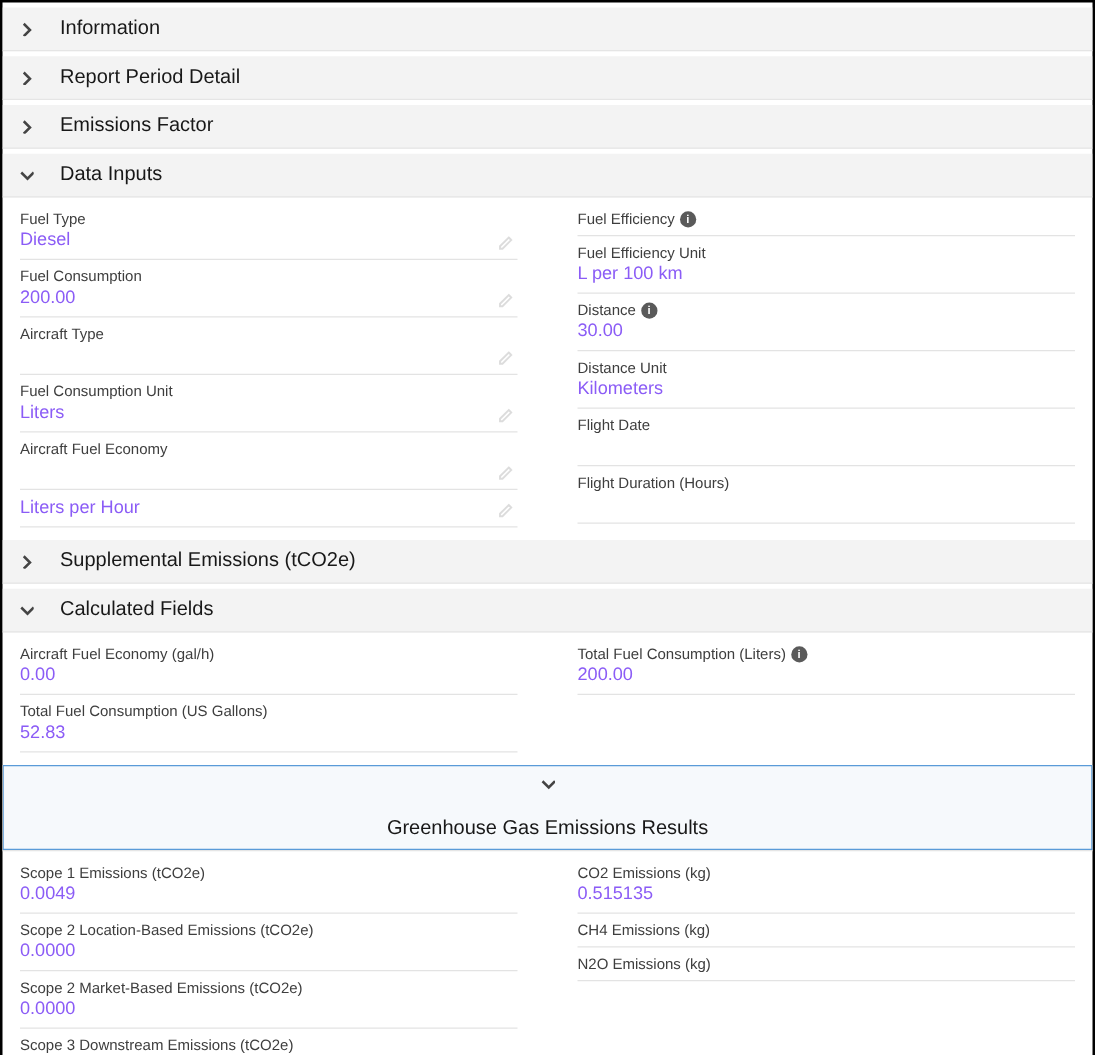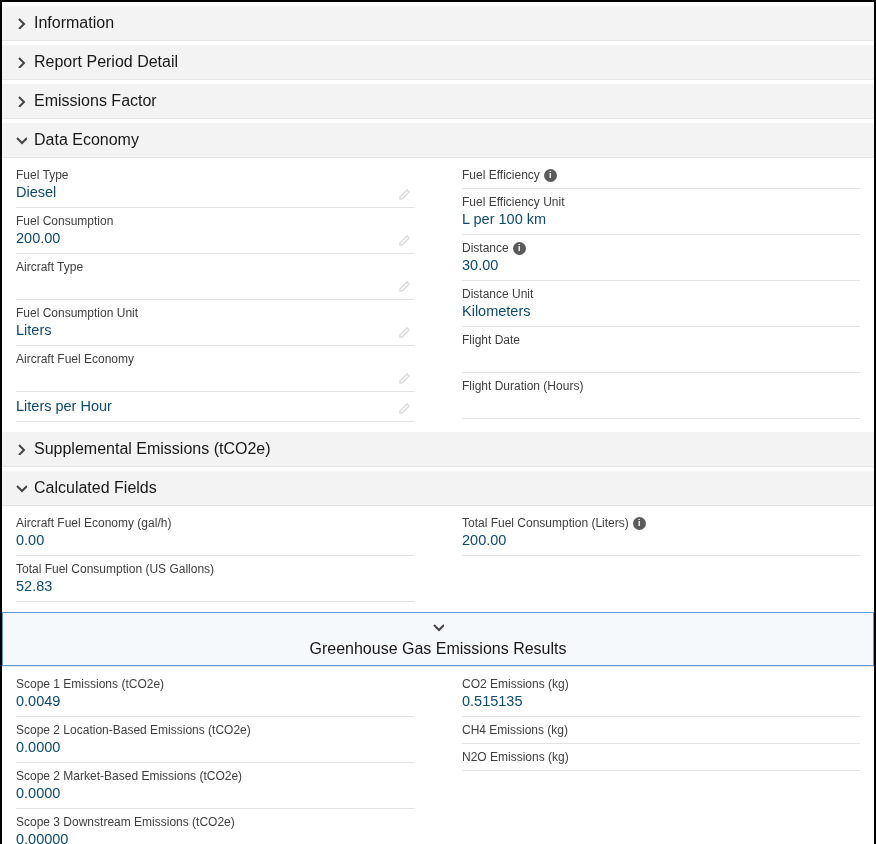--- a/index.html
+++ b/index.html
@@ -11,21 +11,21 @@
     width: 876px;
     border: 2px solid #000;
   }
   .section-header {
     background: #f3f3f3;
     padding: 8px 12px;
     font-size: 16px;
     font-weight: 400;
     display: flex;
     align-items: center;
-    gap: 6px;
+    gap: 20px;
     cursor: pointer;
     border-bottom: 1px solid #e5e5e5;
     margin-top: 4px;
   }
   .section-header:first-child { margin-top: 0; }
   .chev {
     width: 14px;
     height: 14px;
     display: inline-flex;
     align-items: center;
@@ -54,21 +54,21 @@
   .field-label {
     font-size: 12px;
     color: #3e3e3e;
     margin-bottom: 2px;
     display: flex;
     align-items: center;
     gap: 4px;
   }
   .field-value {
     font-size: 14.5px;
-    color: #0c4a6e;
+    color: #8b5cf6;
     min-height: 19px;
   }
   .info-badge {
     display: inline-flex;
     width: 13px;
     height: 13px;
     border-radius: 50%;
     background: #5a5a5a;
     color: #fff;
     font-size: 9px;
@@ -130,21 +130,21 @@
     </span>
   <span>Emissions Factor</span>
 </div>
 
 <div class="section-header">
   <span class="chev">
       <svg>
         <use href="#chev-down"></use>
       </svg>
     </span>
-  <span>Data Economy</span>
+  <span>Data Inputs</span>
 </div>
 <div class="section-body">
   <div class="col">
 
     <div class="field">
       <div class="field-label">Fuel Type</div>
       <div class="field-value">Diesel</div>
       <span class="edit-icon"><svg>
             <use href="#pencil"></use>
           </svg></span>

